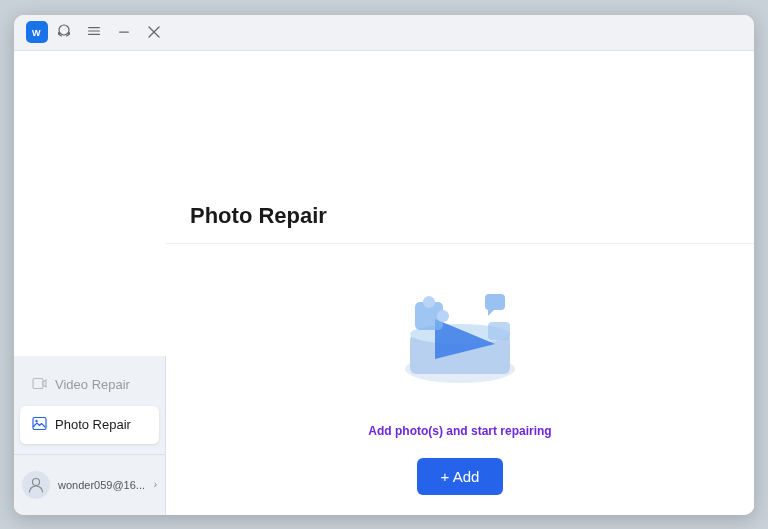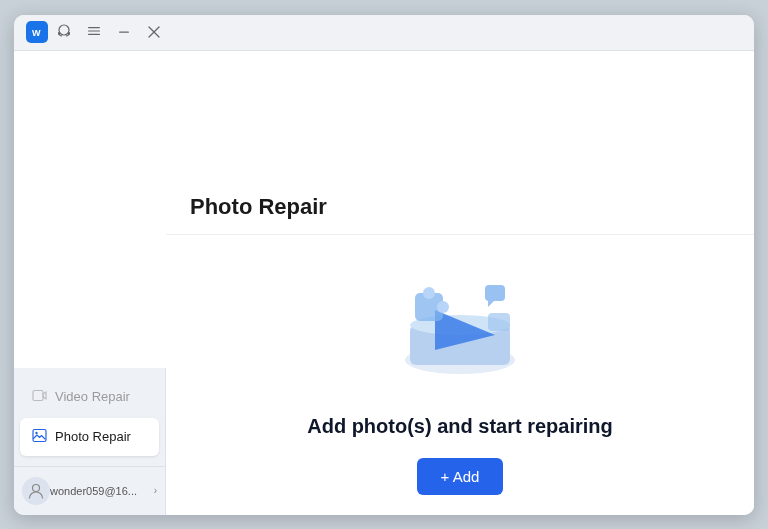--- a/index.html
+++ b/index.html
@@ -145,24 +145,25 @@
       color: #444;
       font-weight: 400;
     }
 
     .sidebar-item.active .sidebar-item-label {
       color: #1a1a1a;
       font-weight: 500;
     }
 
     .sidebar-footer {
-      padding: 10px 8px;
+      padding: 16px 8px;
       border-top: 1px solid #dde1e7;
       display: flex;
       align-items: center;
+      gap: 8px;
       cursor: pointer;
     }
 
     .sidebar-avatar {
       width: 28px;
       height: 28px;
       border-radius: 50%;
       background: #dde3ee;
       display: flex;
       align-items: center;
@@ -223,23 +224,23 @@
       align-items: center;
       justify-content: center;
     }
 
     .illustration svg {
       width: 100%;
       height: 100%;
     }
 
     .prompt-text {
-      font-size: 20px;
+      font-size: 12px;
       font-weight: 600;
-      color: #0f172a;
+      color: #6d28d9;
       text-align: center;
     }
 
     .add-button {
       background: #2563eb;
       color: white;
       border: none;
       border-radius: 6px;
       padding: 10px 24px;
       font-size: 15px;

